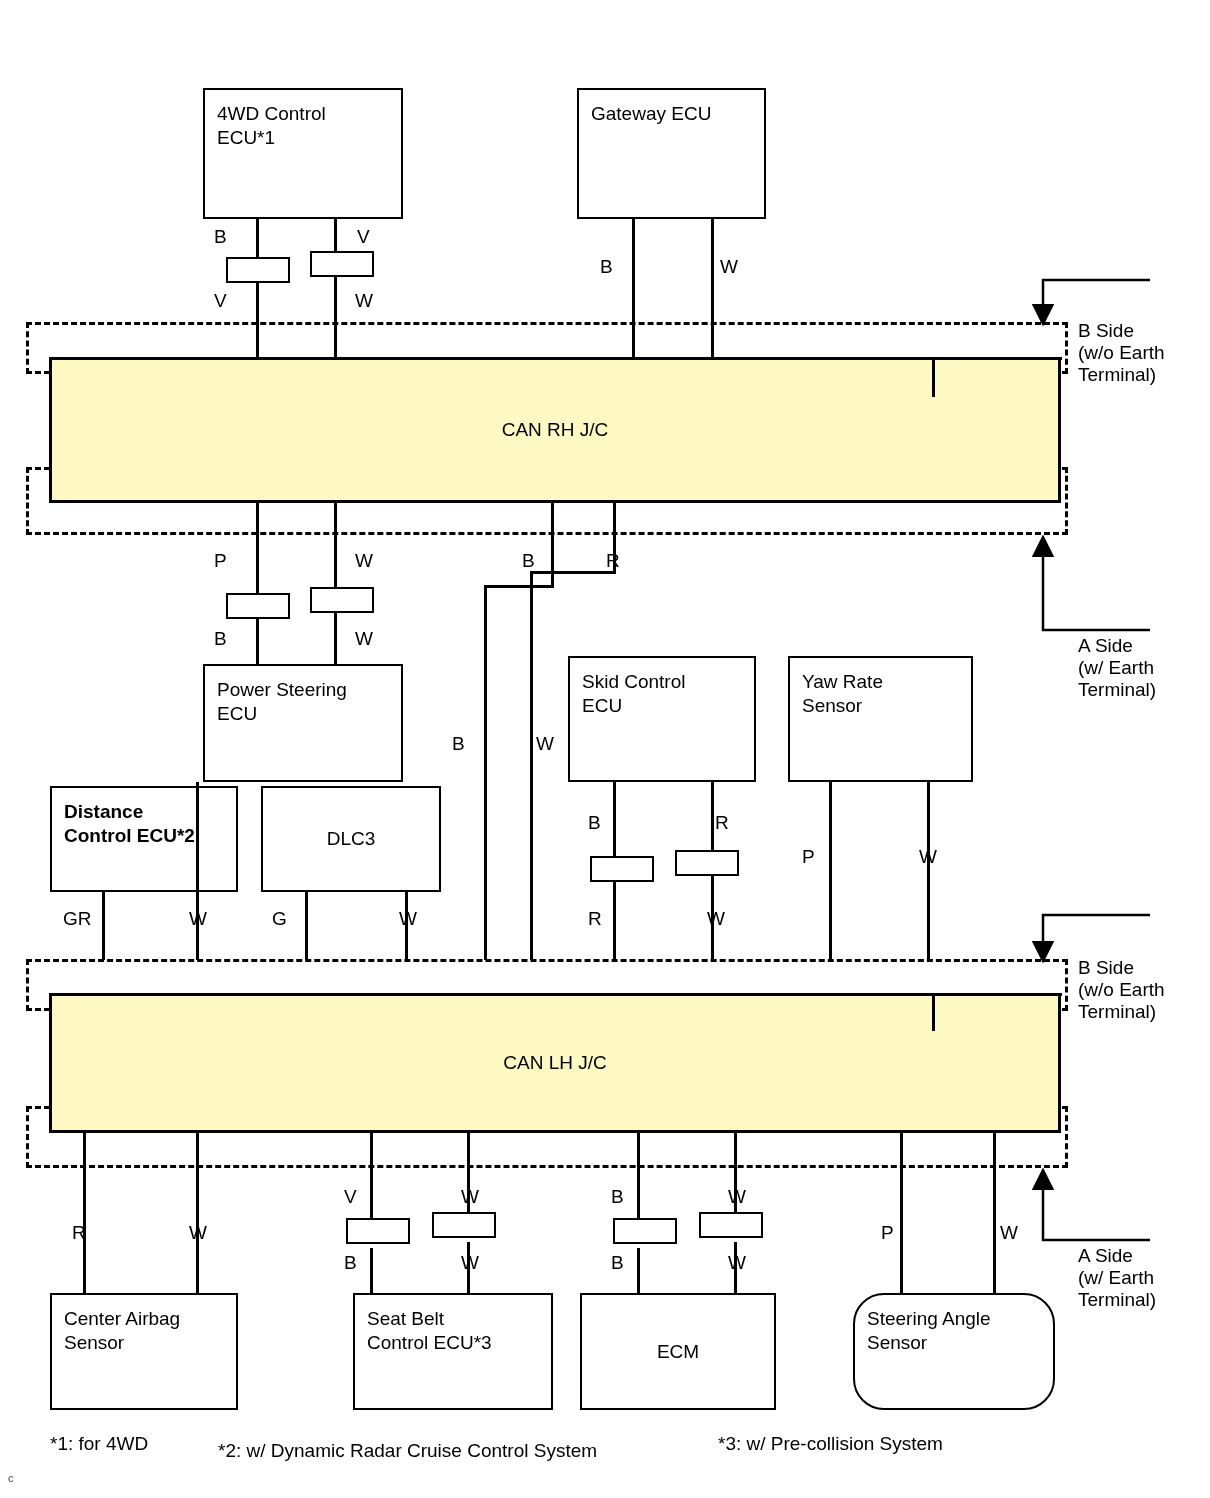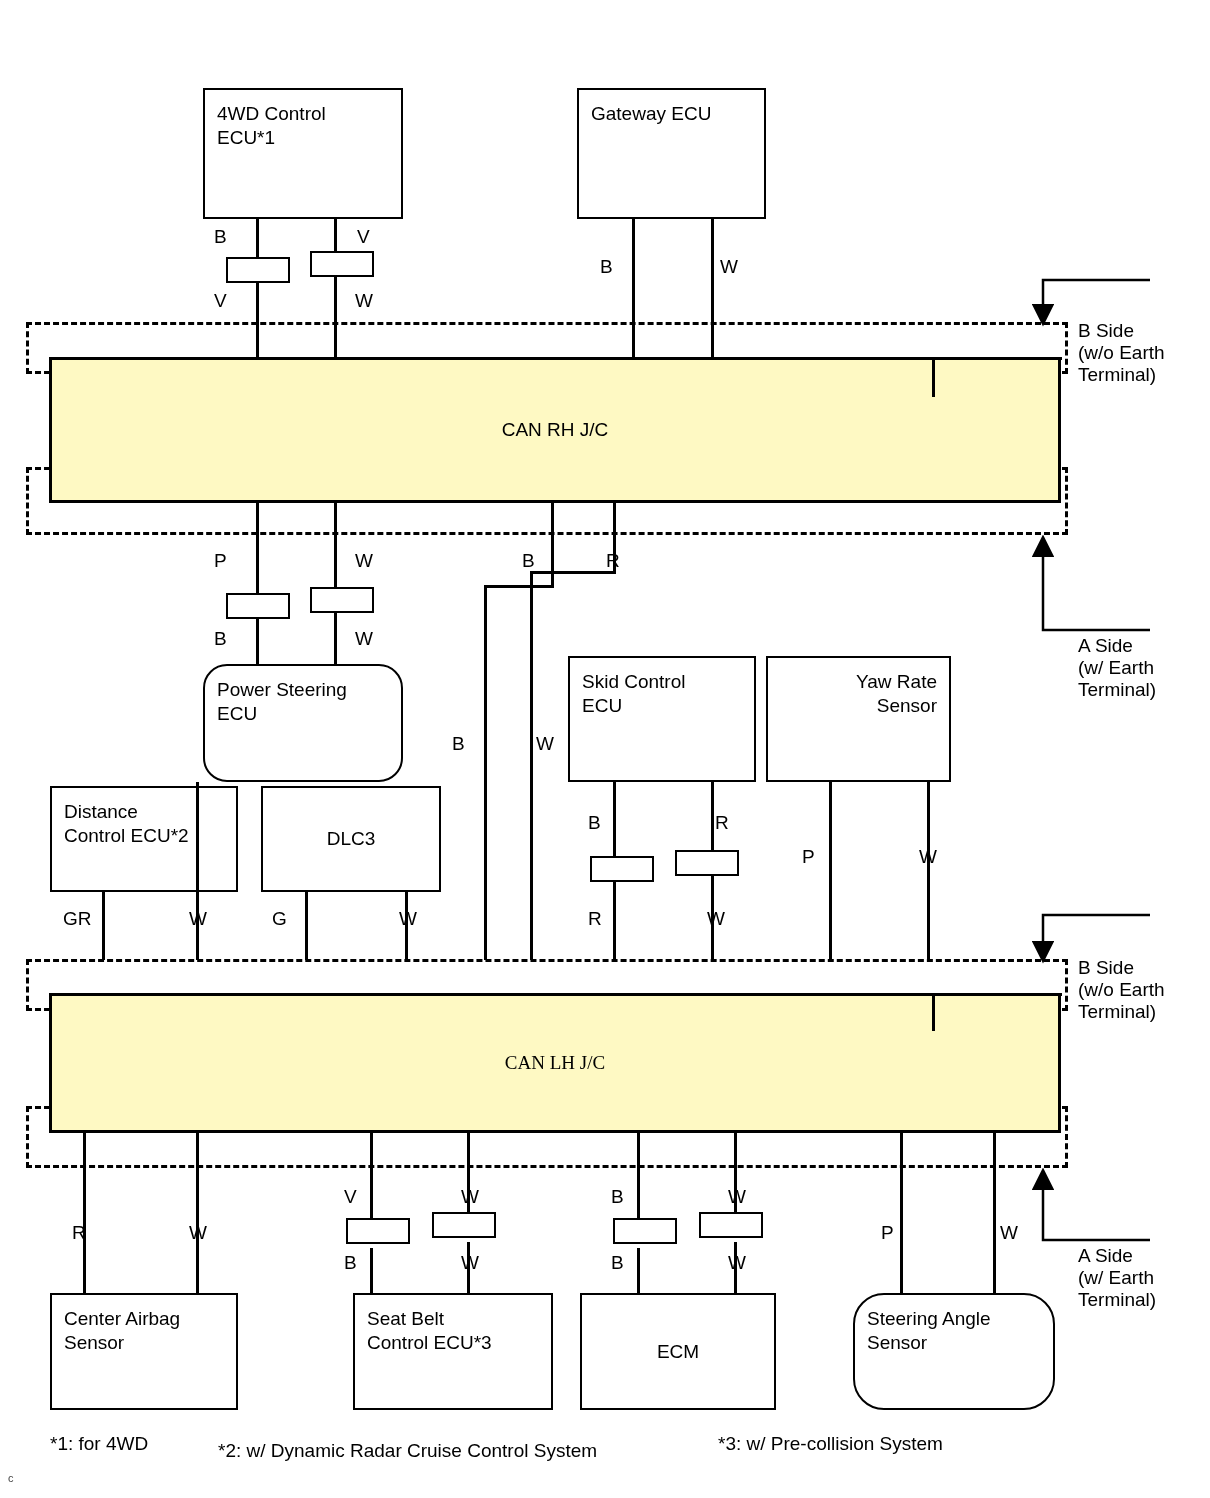--- a/index.html
+++ b/index.html
@@ -151,30 +151,30 @@
   <div class="wire" style="left:484px; top:585px; width:3px; height:375px;"></div>
   <div class="lbl" style="left:522px; top:550px;">B</div>
   <div class="lbl" style="left:452px; top:733px;">B</div>
 
   <div class="wire" style="left:613px; top:503px; width:3px; height:70px;"></div>
   <div class="wire" style="left:530px; top:571px; width:86px; height:3px;"></div>
   <div class="wire" style="left:530px; top:571px; width:3px; height:389px;"></div>
   <div class="lbl" style="left:606px; top:550px;">R</div>
   <div class="lbl" style="left:536px; top:733px;">W</div>
 
-  <div class="box" style="left:203px; top:664px; width:200px; height:118px;border-radius:24px;">Power Steering
+  <div class="box" style="left:203px; top:664px; width:200px; height:118px;">Power Steering
 ECU</div>
 
   <div class="box" style="left:568px; top:656px; width:188px; height:126px;">Skid Control
 ECU</div>
 
-  <div class="box" style="left:766px; top:656px; width:185px; height:126px;text-align:right;">Yaw Rate
+  <div class="box" style="left:788px; top:656px; width:185px; height:126px;">Yaw Rate
 Sensor</div>
 
-  <div class="box" style="left:50px; top:786px; width:188px; height:106px;">Distance
+  <div class="box" style="left:50px; top:786px; width:188px; height:106px;font-weight:bold;">Distance
 Control ECU*2</div>
 
   <div class="box center" style="left:261px; top:786px; width:180px; height:106px;">DLC3</div>
 
   <div class="wire" style="left:196px; top:782px; width:3px; height:178px;"></div>
 
   <div class="wire" style="left:613px; top:782px; width:3px; height:74px;"></div>
   <div class="wire" style="left:613px; top:882px; width:3px; height:78px;"></div>
   <div class="wire" style="left:711px; top:782px; width:3px; height:68px;"></div>
   <div class="wire" style="left:711px; top:876px; width:3px; height:84px;"></div>
@@ -196,21 +196,21 @@
   <div class="wire" style="left:405px; top:892px; width:3px; height:68px;"></div>
 
   <div class="lbl" style="left:63px; top:908px;">GR</div>
   <div class="lbl" style="left:189px; top:908px;">W</div>
   <div class="lbl" style="left:272px; top:908px;">G</div>
   <div class="lbl" style="left:399px; top:908px;">W</div>
 
   <div class="dashbox" style="left:26px; top:959px; width:1042px; height:52px;"></div>
   <div class="dashbox" style="left:26px; top:1106px; width:1042px; height:62px;"></div>
 
-  <div class="jc" style="left:49px; top:993px; width:1012px; height:140px;font-family:Liberation Serif, serif;">
+  <div class="jc" style="left:49px; top:993px; width:1012px; height:140px;">
     <span>CAN LH J/C</span>
   </div>
   <div class="wire" style="left:932px; top:993px; width:3px; height:38px;"></div>
   <div class="wire" style="left:932px; top:993px; width:130px; height:3px;"></div>
 
   <div class="lbl" style="left:1078px; top:957px; width:130px;">B Side
 (w/o Earth
 Terminal)</div>
   <div class="lbl" style="left:1078px; top:1245px; width:130px;">A Side
 (w/ Earth

